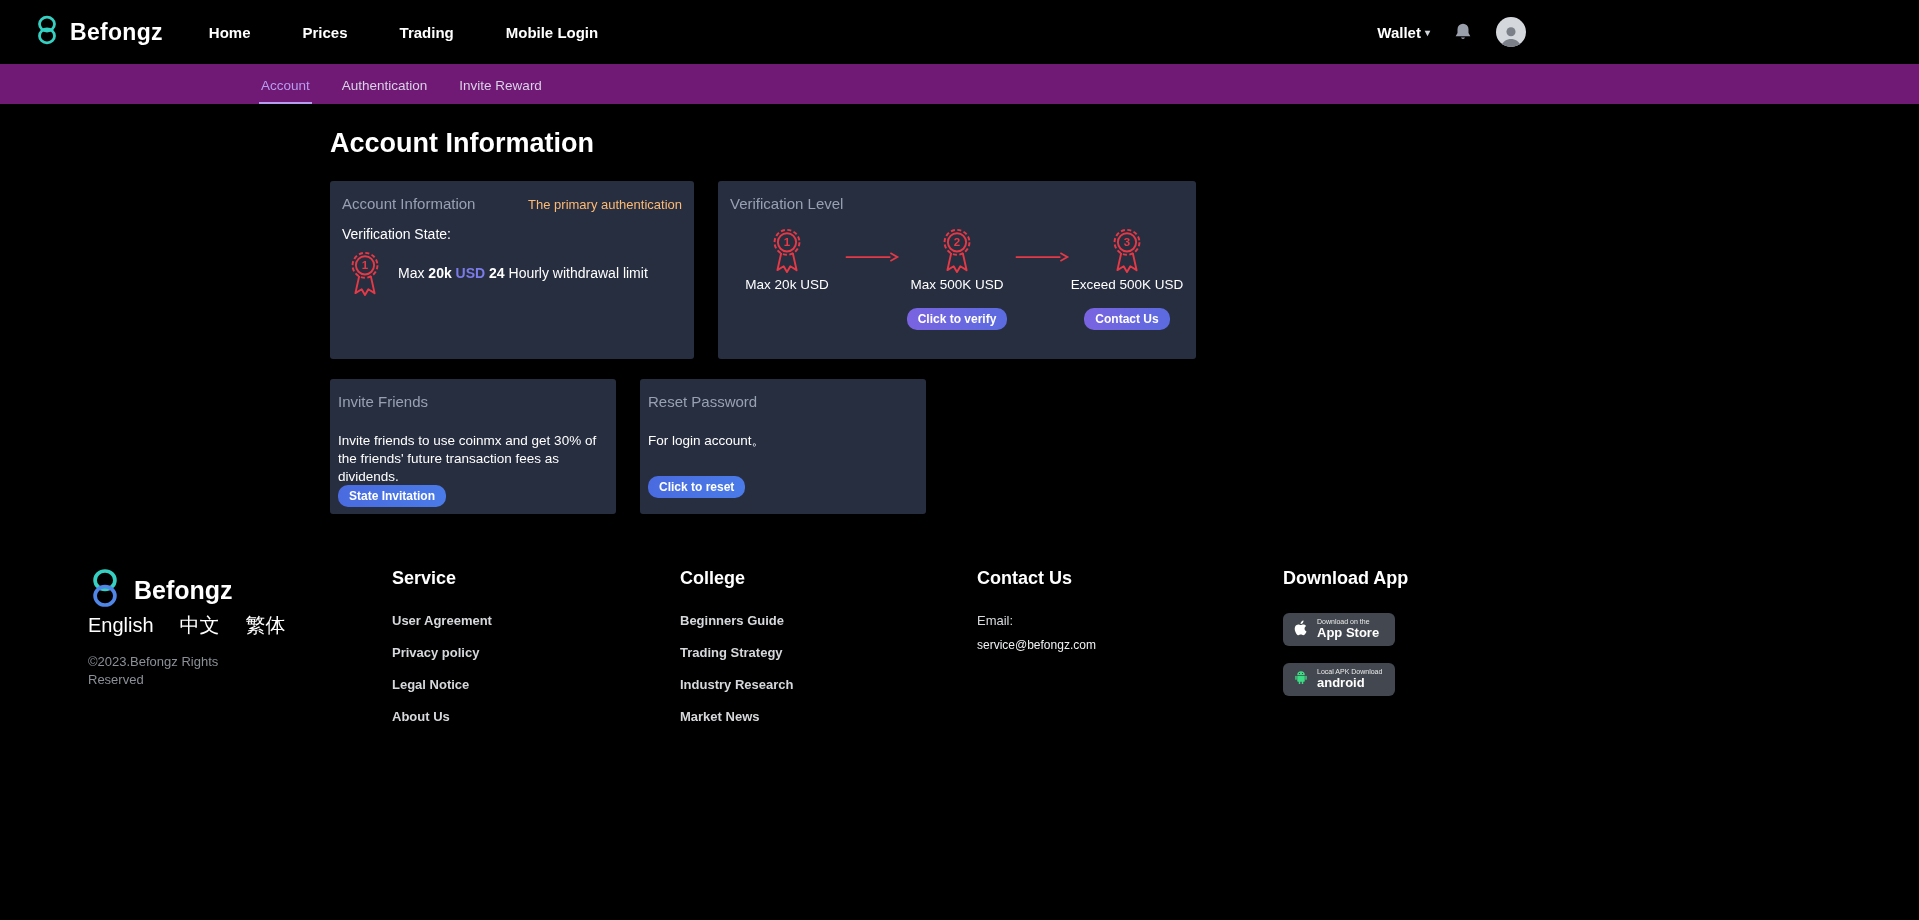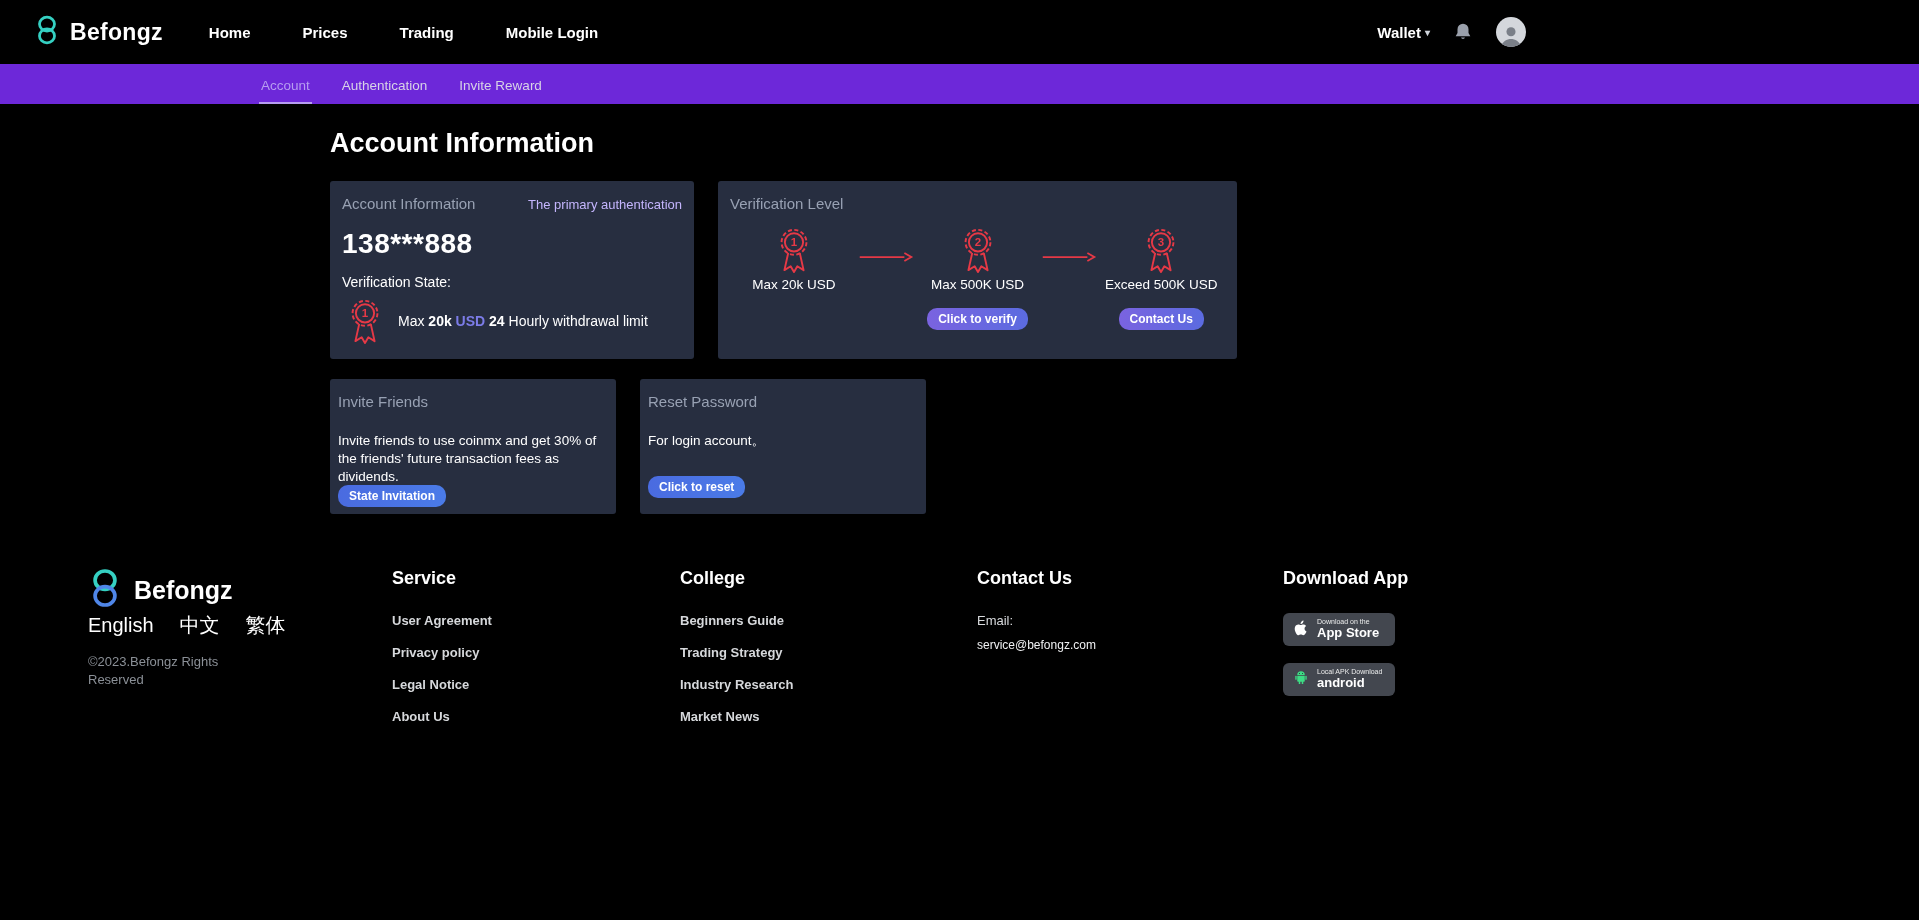--- a/index.html
+++ b/index.html
@@ -16,42 +16,42 @@
   .brand-name { font-size:23px; font-weight:bold; letter-spacing:.3px; }
   .nav-links { display:flex; gap:52px; margin-left:46px; }
   .nav-link { font-size:15px; font-weight:bold; color:#fff; cursor:pointer; }
   .nav-right { margin-left:auto; display:flex; align-items:center; gap:22px; }
   .wallet { font-size:15px; font-weight:bold; cursor:pointer; display:flex; align-items:center; gap:4px; }
   .caret { font-size:10px; color:#cfd3da; }
   .bell-wrap { width:22px; height:22px; cursor:pointer; }
   .avatar { width:30px; height:30px; border-radius:50%; background:#d4d7dc; overflow:hidden; cursor:pointer; display:flex; align-items:flex-end; justify-content:center; }
 
   
-  .subnav { background:#6d28d9; height:40px; display:flex; align-items:flex-end; padding-left:259px; gap:28px; }
+  .subnav { background:#701a75; height:40px; display:flex; align-items:flex-end; padding-left:259px; gap:28px; }
   .tab { font-size:13.5px; color:#d8d3e6; cursor:pointer; padding:10px 2px 9px; border-bottom:2px solid transparent; }
   .tab.active { color:#b79df0; border-bottom-color:#b79df0; }
 
   
   .main { padding:24px 0 0 330px; }
   .page-title { font-size:27px; font-weight:600; margin:0 0 22px; }
   .row1 { display:flex; gap:24px; }
   .card { background:#272e40; border-radius:3px; padding:14px 12px; }
   .card-title { color:#98a1b3; font-size:15px; }
 
   .acct-card { width:364px; height:178px; }
   .acct-head { display:flex; justify-content:space-between; align-items:baseline; }
-  .pink-badge { color:#c4b5fd; font-size:13px; }
+  .pink-badge { color:#fdba74; font-size:13px; }
   .phone { font-size:28px; font-weight:800; margin-top:16px; letter-spacing:.5px; }
   .state-label { font-size:14px; margin-top:14px; }
   .limit-row { display:flex; align-items:center; gap:10px; margin-top:6px; }
   .limit-text { font-size:14px; }
   .bold { font-weight:bold; }
   .usd { color:#7c7ce8; font-weight:bold; }
 
-  .verify-card { width:519px; height:178px; }
+  .verify-card { width:478px; height:178px; }
   .levels { display:flex; justify-content:center; margin-top:12px; }
   .level { width:132px; display:flex; flex-direction:column; align-items:center; }
   .level-label { font-size:13.5px; margin-top:2px; white-space:nowrap; }
   .arrow { width:56px; height:12px; margin-top:26px; flex:none; }
   .medal { width:46px; height:50px; }
 
   .pill {
     border:none; border-radius:10px; color:#fff; font-size:12px; font-weight:bold;
     padding:4px 11px; cursor:pointer; font-family:inherit;
     background:linear-gradient(90deg,#7a63e0,#5b6be0);
@@ -136,21 +136,20 @@
 <main class="main">
   <h1 class="page-title">Account Information</h1>
 
   <div class="row1">
 
     <section class="card acct-card">
       <div class="acct-head">
         <span class="card-title">Account Information</span>
         <span class="pink-badge">The primary authentication</span>
       </div>
-      <div class="phone">138***888</div>
       <div class="state-label">Verification State:</div>
       <div class="limit-row">
         <svg class="medal" viewBox="0 0 48 48">
           <g fill="none" stroke="#e63946" stroke-width="2">
             <path d="M18 27 L14 45 L20.5 41 L24 47 L27.5 41 L34 45 L30 27" stroke-linejoin="round"></path>
             <circle cx="24" cy="16" r="13" stroke-dasharray="4.2 2.6"></circle>
             <circle cx="24" cy="16" r="9.5"></circle>
           </g>
           <text x="24" y="20" text-anchor="middle" font-size="12" font-weight="bold" fill="#e63946">1</text>
         </svg>

